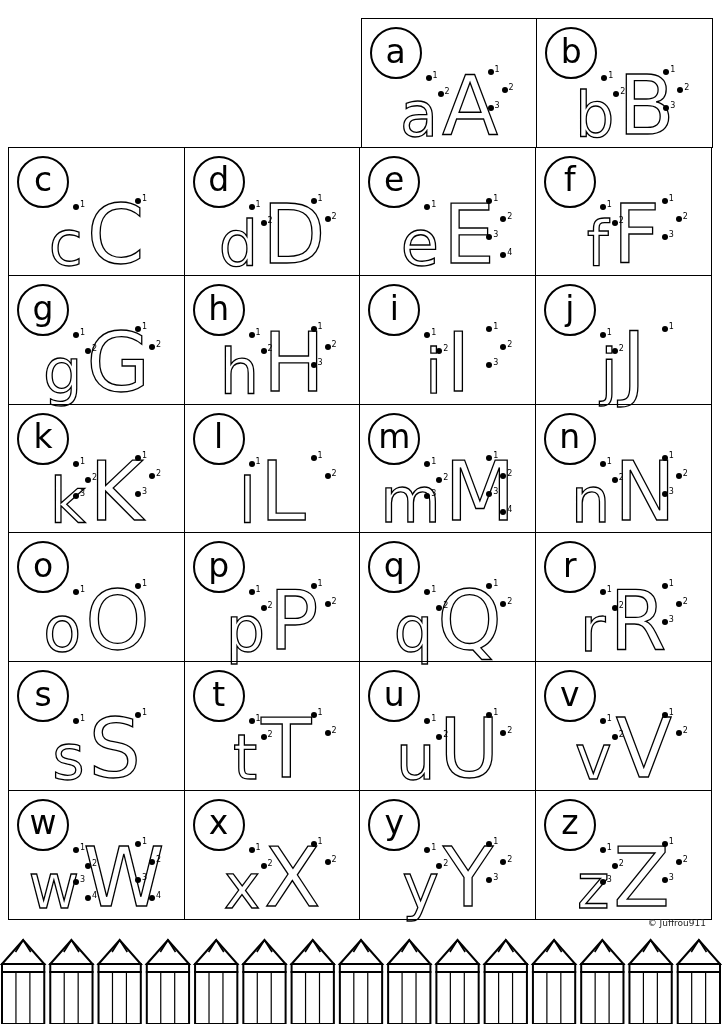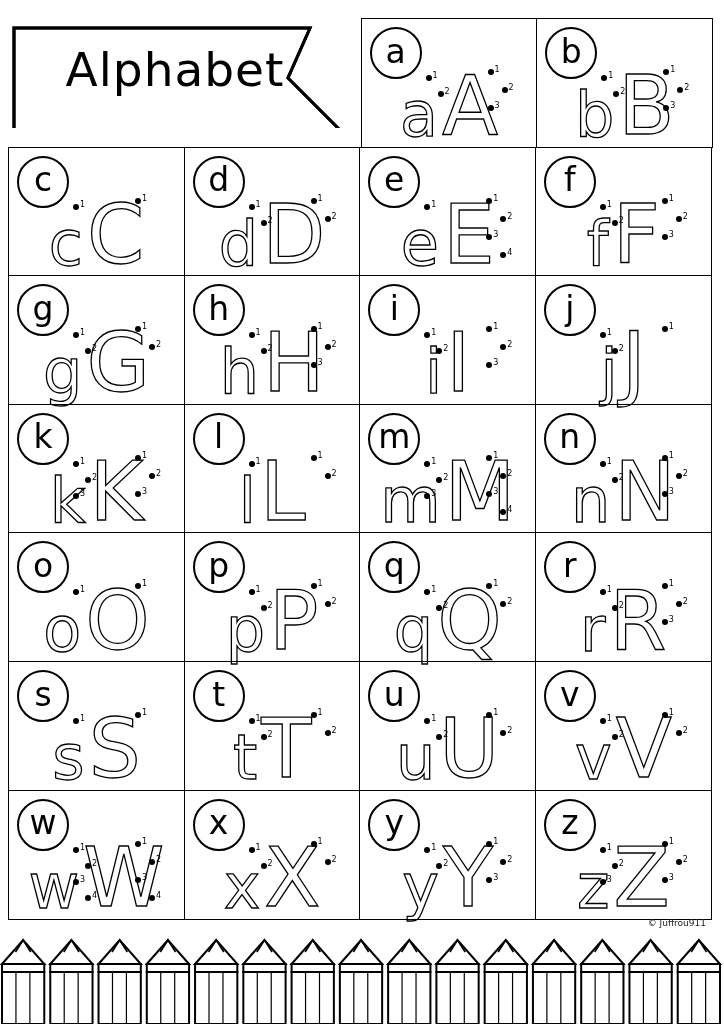--- a/index.html
+++ b/index.html
@@ -82,29 +82,20 @@
     position:absolute;right:18px;bottom:96px;
     font-size:9px;color:#222;
     font-family:"DejaVu Sans",sans-serif;
   }
 </style>
 </head>
 <body>
 
 <div class="page">
 
-  <div class="banner-wrap">
-    <div class="banner">
-      <svg width="330" height="110" viewBox="0 0 330 110">
-        <path d="M4 10 L300 10 L278 60 L330 112 L4 112 Z" fill="#ffffff" stroke="#000000" stroke-width="3"></path>
-        <path d="M4 10 L300 10 L278 60 L330 112 L4 112 Z" fill="none" stroke="#000000" stroke-width="3"></path>
-      </svg>
-      <div class="banner-title">Alphabet</div>
-    </div>
-  </div>
 
   <div class="grid" id="grid">
       <div class="row">
         <div style="width: 177px; height: 130px;"></div>
         <div style="width: 177px; height: 130px;"></div>
         <div class="card" style="width: 177px; height: 130px; margin-left: -1.4px; margin-top: 0px;">
           <div class="bubble">a</div>
           <div class="tracepair">
             <div class="glyph lower"><span>a</span></div>
             <div class="glyph upper"><span>A</span></div>

